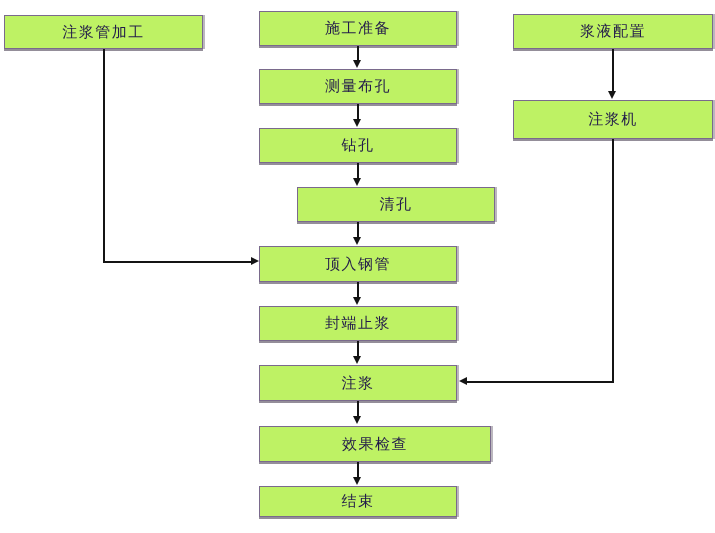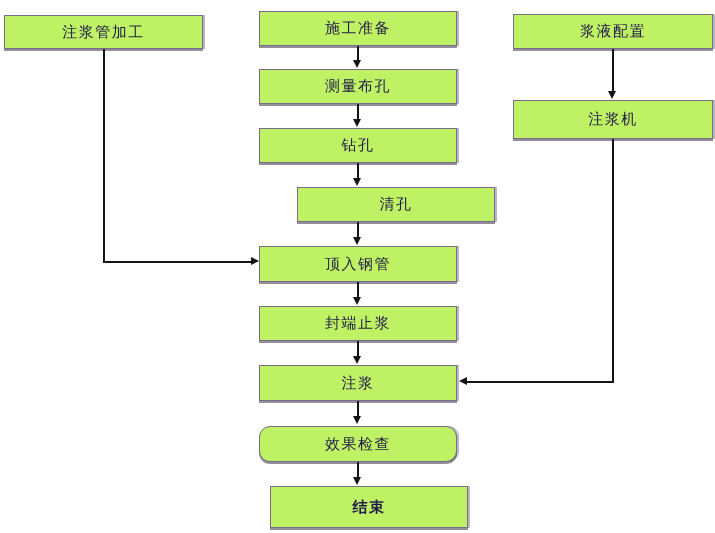--- a/index.html
+++ b/index.html
@@ -101,25 +101,25 @@
   </div>
 
   <div class="node" style="left:259px; top:306px; width:198px; height:35px;">
     <span class="label">封端止浆</span>
   </div>
 
   <div class="node" style="left:259px; top:365px; width:198px; height:36px;align-items:center;">
     <span class="label">注浆</span>
   </div>
 
-  <div class="node" style="left:259px; top:426px; width:198px; height:36px;border-radius:11px;">
+  <div class="node" style="left:259px; top:426px; width:232px; height:36px;">
     <span class="label">效果检查</span>
   </div>
 
-  <div class="node" style="left:270px; top:486px; width:198px; height:42px;font-weight:bold;">
+  <div class="node" style="left:259px; top:486px; width:198px; height:31px;">
     <span class="label">结束</span>
   </div>
 
   <div class="node" style="left:513px; top:100px; width:200px; height:39px;">
     <span class="label">注浆机</span>
   </div>
 
   <div class="node" style="left:513px; top:14px;  width:200px; height:35px;">
     <span class="label">浆液配置</span>
   </div>

